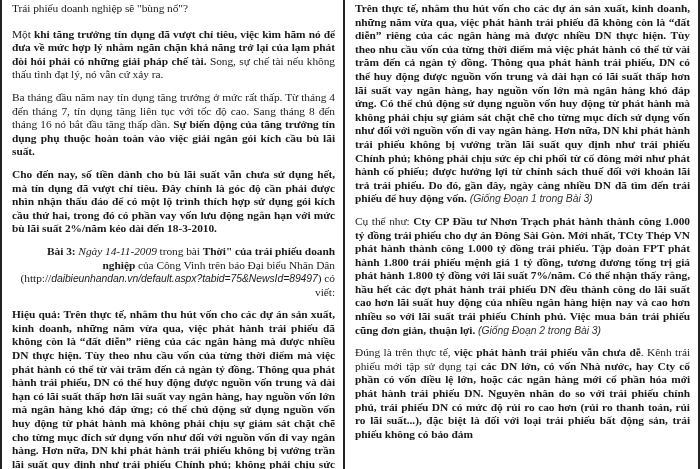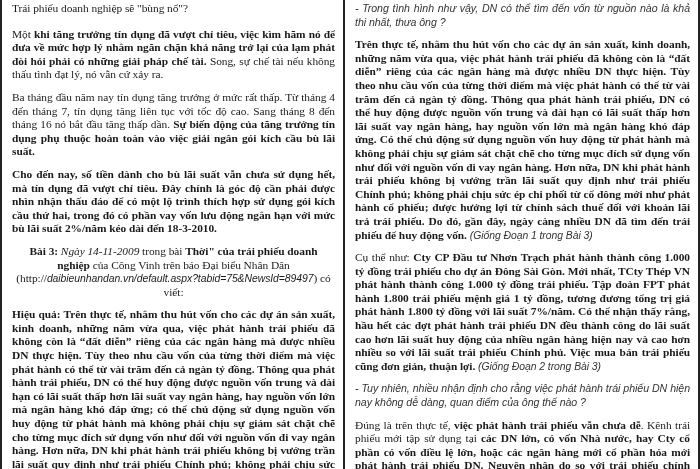--- a/index.html
+++ b/index.html
@@ -76,30 +76,28 @@
 
   <div class="col col-left">
     <p class="title">Trái phiếu doanh nghiệp sẽ "bùng nổ"?</p>
 
     <p><span>Một </span><b>khi tăng trưởng tín dụng đã vượt chỉ tiêu, việc kìm hãm nó để đưa về mức hợp lý nhằm ngăn chặn khả năng trở lại của lạm phát đòi hỏi phải có những giải pháp chế tài.</b><span> Song, sự chế tài nếu không thấu tình đạt lý, nó vẫn cứ xảy ra.</span></p>
 
     <p><span>Ba tháng đầu năm nay tín dụng tăng trưởng ở mức rất thấp. Từ tháng 4 đến tháng 7, tín dụng tăng liên tục với tốc độ cao. Sang tháng 8 đến tháng 16 nó bắt đầu tăng thấp dần. </span><b>Sự biến động của tăng trưởng tín dụng phụ thuộc hoàn toàn vào việc giải ngân gói kích cầu bù lãi suất.</b></p>
 
     <p><b>Cho đến nay, số tiền dành cho bù lãi suất vẫn chưa sử dụng hết, mà tín dụng đã vượt chỉ tiêu. Đây chính là góc độ cần phải được nhìn nhận thấu đáo để có một lộ trình thích hợp sử dụng gói kích cầu thứ hai, trong đó có phần vay vốn lưu động ngắn hạn với mức bù lãi suất 2%/năm kéo dài đến 18-3-2010.</b></p>
 
-    <p style="text-align:center;"><b>Bài 3:</b><span class="it"> Ngày 14-11-2009</span><span> trong bài </span><b>Thời" của trái phiếu doanh nghiệp</b><span> của Công Vinh trên báo Đại biểu Nhân Dân (http://</span><span class="url-italic">daibieunhandan.vn/default.aspx?tabid=75&amp;NewsId=89497</span><span>)  có viết:</span></p>
+    <p style="text-align:right;"><b>Bài 3:</b><span class="it"> Ngày 14-11-2009</span><span> trong bài </span><b>Thời" của trái phiếu doanh nghiệp</b><span> của Công Vinh trên báo Đại biểu Nhân Dân (http://</span><span class="url-italic">daibieunhandan.vn/default.aspx?tabid=75&amp;NewsId=89497</span><span>)  có viết:</span></p>
 
     <p><b>Hiệu quả: Trên thực tế, nhằm thu hút vốn cho các dự án sản xuất, kinh doanh, những năm vừa qua, việc phát hành trái phiếu đã không còn là “đất diễn” riêng của các ngân hàng mà được nhiều DN thực hiện. Tùy theo nhu cầu vốn của từng thời điểm mà việc phát hành có thể từ vài trăm đến cả ngàn tỷ đồng. Thông qua phát hành trái phiếu, DN có thể huy động được nguồn vốn trung và dài hạn có lãi suất thấp hơn lãi suất vay ngân hàng, hay nguồn vốn lớn mà ngân hàng khó đáp ứng; có thể chủ động sử dụng nguồn vốn huy động từ phát hành mà không phải chịu sự giám sát chặt chẽ cho từng mục đích sử dụng vốn như đối với nguồn vốn đi vay ngân hàng. Hơn nữa, DN khi phát hành trái phiếu không bị vướng trần lãi suất quy định như trái phiếu Chính phủ; không phải chịu sức ép chi phối từ cổ đông mới như phát hành cổ phiếu; được hưởng lợi từ chính sách thuế đối với khoản lãi trả trái phiếu. Do đó, gần đây, ngày càng nhiều DN đã tìm đến trái phiếu để huy động vốn.</b></p>
   </div>
 
   <div class="col col-right">
-    <p class="question">- Trong tình hình như vậy, DN có thể tìm đến vốn từ nguồn nào là khả thi nhất, thưa ông ?</p>
 
     <p><b>Trên thực tế, nhằm thu hút vốn cho các dự án sản xuất, kinh doanh, những năm vừa qua, việc phát hành trái phiếu đã không còn là “đất diễn” riêng của các ngân hàng mà được nhiều DN thực hiện. Tùy theo nhu cầu vốn của từng thời điểm mà việc phát hành có thể từ vài trăm đến cả ngàn tỷ đồng. Thông qua phát hành trái phiếu, DN có thể huy động được nguồn vốn trung và dài hạn có lãi suất thấp hơn lãi suất vay ngân hàng, hay nguồn vốn lớn mà ngân hàng khó đáp ứng. Có thể chủ động sử dụng nguồn vốn huy động từ phát hành mà không phải chịu sự giám sát chặt chẽ cho từng mục đích sử dụng vốn như đối với nguồn vốn đi vay ngân hàng. Hơn nữa, DN khi phát hành trái phiếu không bị vướng trần lãi suất quy định như trái phiếu Chính phủ; không phải chịu sức ép chi phối từ cổ đông mới như phát hành cổ phiếu; được hưởng lợi từ chính sách thuế đối với khoản lãi trả trái phiếu. Do đó, gần đây, ngày càng nhiều DN đã tìm đến trái phiếu để huy động vốn.</b><span class="note"> (Giống Đoạn 1 trong Bài 3)</span></p>
 
     <p><span>Cụ thể như: </span><b>Cty CP Đầu tư Nhơn Trạch phát hành thành công 1.000 tỷ đồng trái phiếu cho dự án Đông Sài Gòn. Mới nhất, TCty Thép VN phát hành thành công 1.000 tỷ đồng trái phiếu. Tập đoàn FPT phát hành 1.800 trái phiếu mệnh giá 1 tỷ đồng, tương đương tổng trị giá phát hành 1.800 tỷ đồng với lãi suất 7%/năm. Có thể nhận thấy rằng, hầu hết các đợt phát hành trái phiếu DN đều thành công do lãi suất cao hơn lãi suất huy động của nhiều ngân hàng hiện nay và cao hơn nhiều so với lãi suất trái phiếu Chính phủ. Việc mua bán trái phiếu cũng đơn giản, thuận lợi.</b><span class="note"> (Giống Đoạn 2 trong Bài 3)</span></p>
 
-    <p class="question">- Tuy nhiên, nhiều nhận định cho rằng việc phát hành trái phiếu DN hiện nay không dễ dàng, quan điểm của ông thế nào ?</p>
 
     <p><span>Đúng là trên thực tế, </span><b>việc phát hành trái phiếu vẫn chưa dễ</b><span>. Kênh trái phiếu mới tập sử dụng tại </span><b>các DN lớn, có vốn Nhà nước, hay Cty cổ phần có vốn điều lệ lớn, hoặc các ngân hàng mới cổ phần hóa mới phát hành trái phiếu DN. Nguyên nhân do so với trái phiếu chính phủ, trái phiếu DN có mức độ rủi ro cao hơn (rủi ro thanh toán, rủi ro lãi suất...), đặc biệt là đối với loại trái phiếu bất động sản, trái phiếu không có bảo đảm</b></p>
   </div>
 
 </div>
 
 </body></html>

